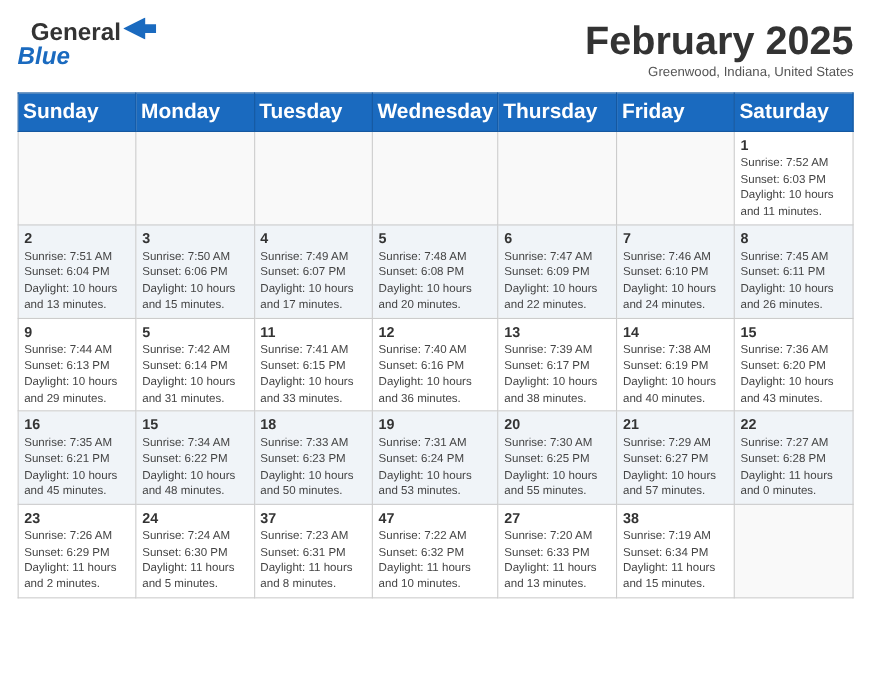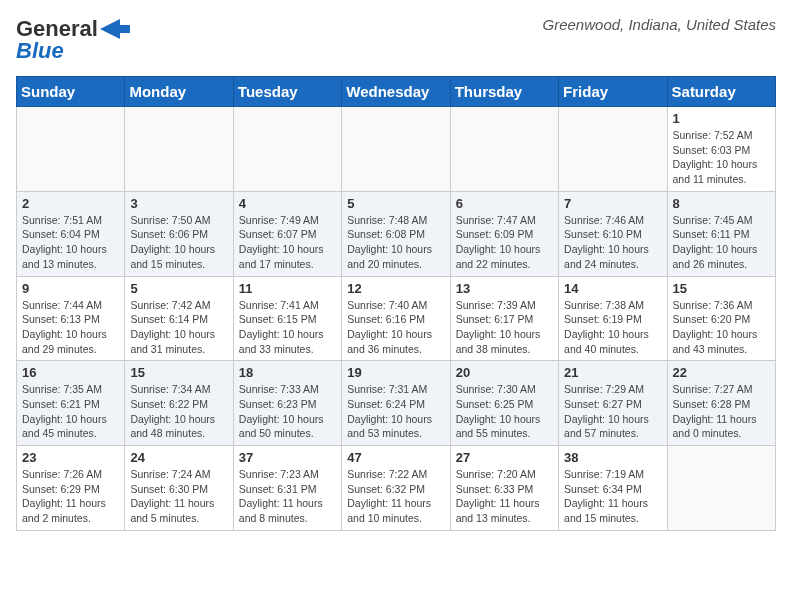--- a/index.html
+++ b/index.html
@@ -16,44 +16,43 @@
       align-items: flex-start;
       margin-bottom: 12px;
     }
     .logo {
       display: flex;
       flex-direction: column;
       align-items: flex-start;
     }
     .logo-row {
       display: flex;
-      align-items: center;
+      margin-left: 12px;
     }
     .title-block {
       text-align: right;
     }
     .month-title {
       font-size: 36px;
       font-weight: bold;
       color: #333;
     }
     .location {
-      font-size: 15px;
+      font-size: 12px;
       color: #555;
-      font-style: italic;
     }
     .calendar {
       width: 100%;
       border-collapse: collapse;
       border: 1px solid #ccc;
     }
     .calendar th {
       background: #1a6abf;
       color: #fff;
-      font-size: 15px;
+      font-size: 19px;
       font-weight: bold;
       padding: 6px 4px;
       text-align: left;
       border: 1px solid #1558a0;
     }
     .calendar td {
       vertical-align: top;
       border: 1px solid #ccc;
       padding: 4px 5px;
       width: calc(100% / 7);
@@ -88,20 +87,21 @@
   <div class="logo">
     <div class="logo-row">
       <span style="font-size:22px;font-weight:bold;color:#333;">General</span>
       <svg width="30" height="20" viewBox="0 0 30 20" style="margin-left:2px;">
         <polygon points="0,10 20,0 20,6 30,6 30,14 20,14 20,20" fill="#1a6abf"></polygon>
       </svg>
     </div>
     <span style="font-size:22px;font-weight:bold;color:#1a6abf;margin-top:-4px;font-style:italic;">Blue</span>
   </div>
   <div class="title-block">
+    <div class="month-title">February 2025</div>
     <div class="location">Greenwood, Indiana, United States</div>
   </div>
 </div>
 
 <table class="calendar">
   <thead>
     <tr>
     <th>Sunday</th>
         <th>Monday</th>
         <th>Tuesday</th>

